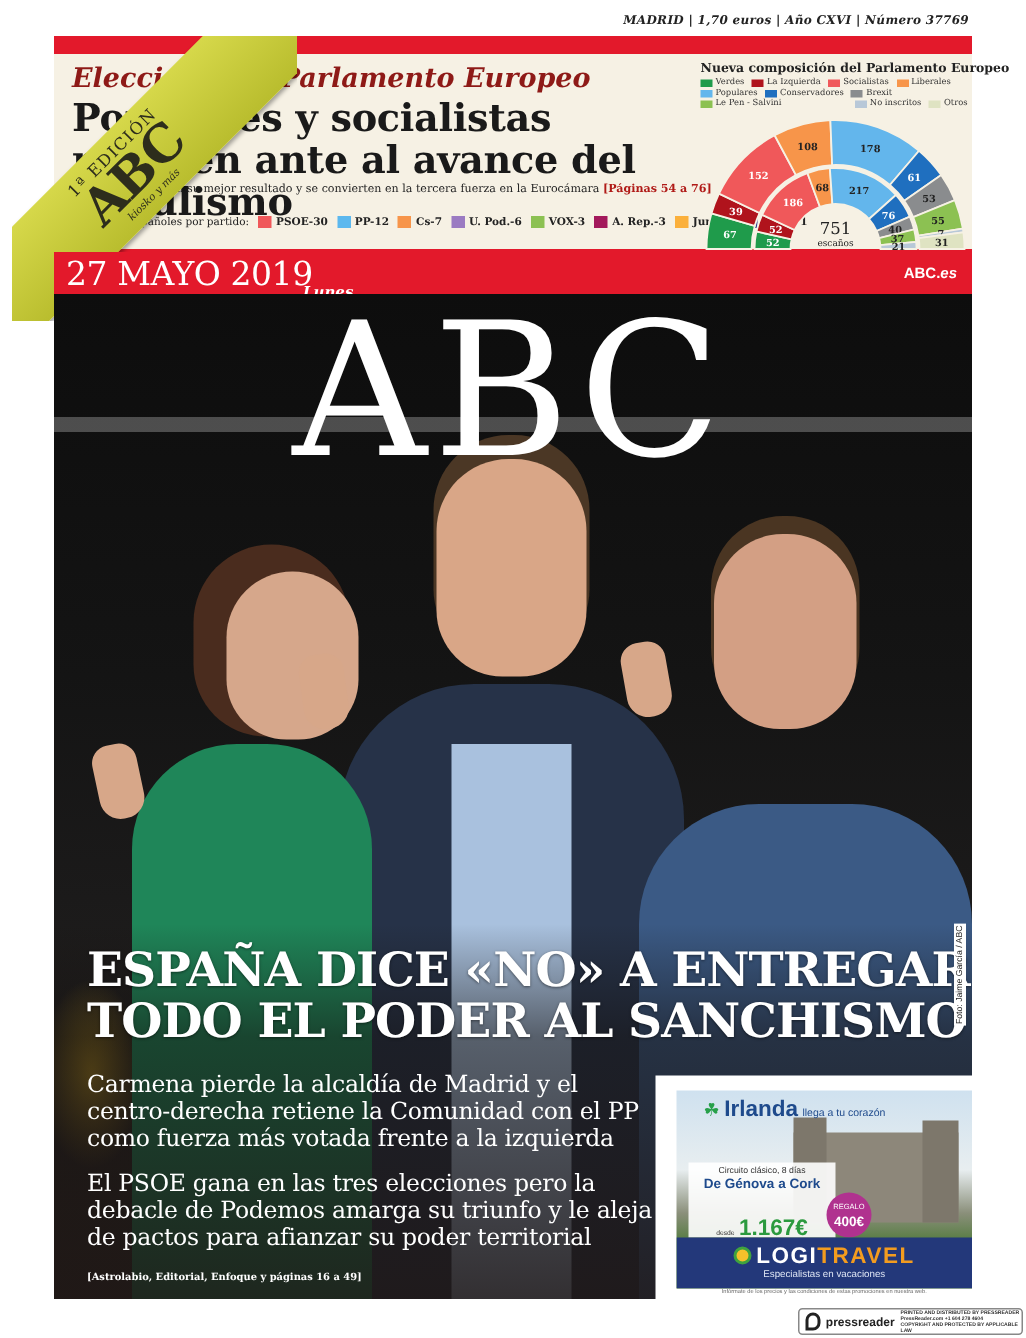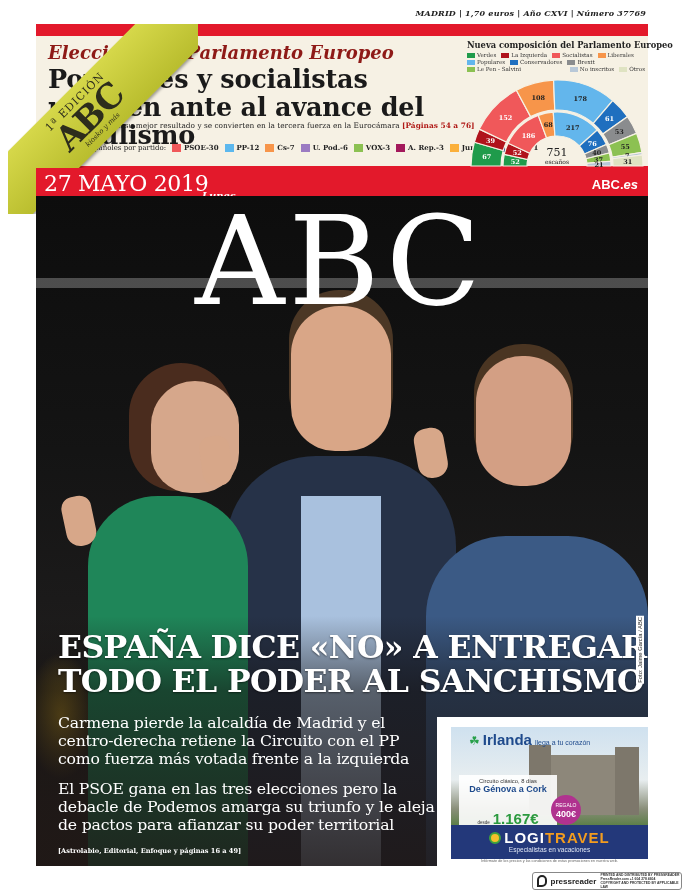--- a/index.html
+++ b/index.html
@@ -31,21 +31,21 @@
   .chart-title { font-size: 8.3px; font-weight: bold; color: #222; white-space: nowrap; }
   .legend { margin-top: 2px; display: flex; flex-wrap: wrap; width: 178px; gap: 1px 5px; font-size: 5.6px; color: #333; }
   .legend .li { display: inline-flex; align-items: center; gap: 2px; white-space: nowrap; }
   .legend .sw { width: 8px; height: 5px; display: inline-block; }
   .legend .end { margin-left: auto; }
   .hemicycle { position: absolute; left: 0; top: 34px; }
 
   .date-bar { position: absolute; left: 36px; top: 168px; width: 612px; height: 28px; background: #e3192b; color: #fff; }
   .date-main { position: absolute; left: 8px; top: 3px; font-size: 22px; letter-spacing: -0.3px; }
   .date-day { position: absolute; left: 166px; top: 22px; font-size: 10px; font-style: italic; font-weight: bold; }
-  .date-site { position: absolute; right: 10px; top: 9px; font-size: 13px; font-weight: bold; font-family: "Liberation Sans", sans-serif; }
+  .date-site { position: absolute; right: 10px; top: 9px; font-size: 10px; font-weight: bold; font-family: "Liberation Sans", sans-serif; }
   .date-site i { font-style: italic; }
 
   .photo { position: absolute; left: 36px; top: 196px; width: 612px; height: 670px; overflow: hidden;
     background:
       radial-gradient(ellipse 60px 80px at 555px 420px, rgba(40,90,190,0.9), transparent 70%),
       radial-gradient(ellipse 40px 70px at 240px 380px, rgba(220,30,20,0.85), transparent 70%),
       radial-gradient(ellipse 35px 60px at 440px 410px, rgba(225,40,20,0.8), transparent 70%),
       radial-gradient(ellipse 50px 90px at 25px 520px, rgba(230,180,30,0.6), transparent 70%),
       linear-gradient(180deg, #0d0d0d 0%, #141414 38%, #1b1a1a 60%, #2a2624 100%); }
   .photo .stage-line { position: absolute; left: 0; top: 82px; width: 612px; height: 10px; background: rgba(140,140,140,0.5); }
@@ -263,21 +263,21 @@
   <div class="person p-right-head"></div>
   <div class="hand" style="left:28px;top:300px;transform:rotate(-12deg)"></div>
   <div class="hand" style="left:165px;top:240px;transform:rotate(-8deg)"></div>
   <div class="hand" style="left:380px;top:232px;transform:rotate(-10deg)"></div>
 
   <div class="masthead">ABC</div>
 
   <div class="shade"></div>
   <h1 class="main-headline">ESPAÑA DICE «NO» A ENTREGAR TODO EL PODER AL SANCHISMO</h1>
   <div class="deck">
-    <p>Carmena pierde la alcaldía de Madrid y el centro-derecha retiene la Circuito con el PP como fuerza más votada frente a la izquierda</p>
+    <p>Carmena pierde la alcaldía de Madrid y el centro-derecha retiene la Comunidad con el PP como fuerza más votada frente a la izquierda</p>
     <p>El PSOE gana en las tres elecciones pero la debacle de Podemos amarga su triunfo y le aleja de pactos para afianzar su poder territorial</p>
   </div>
   <div class="deck-ref">[Astrolabio, Editorial, Enfoque y páginas 16 a 49]</div>
   <div class="photo-credit">Foto: Jaime García / ABC</div>
 </section>
 
 <div class="ad-frame"></div>
 <aside class="ad">
   <div class="ad-castle"></div>
   <div class="ad-title">

